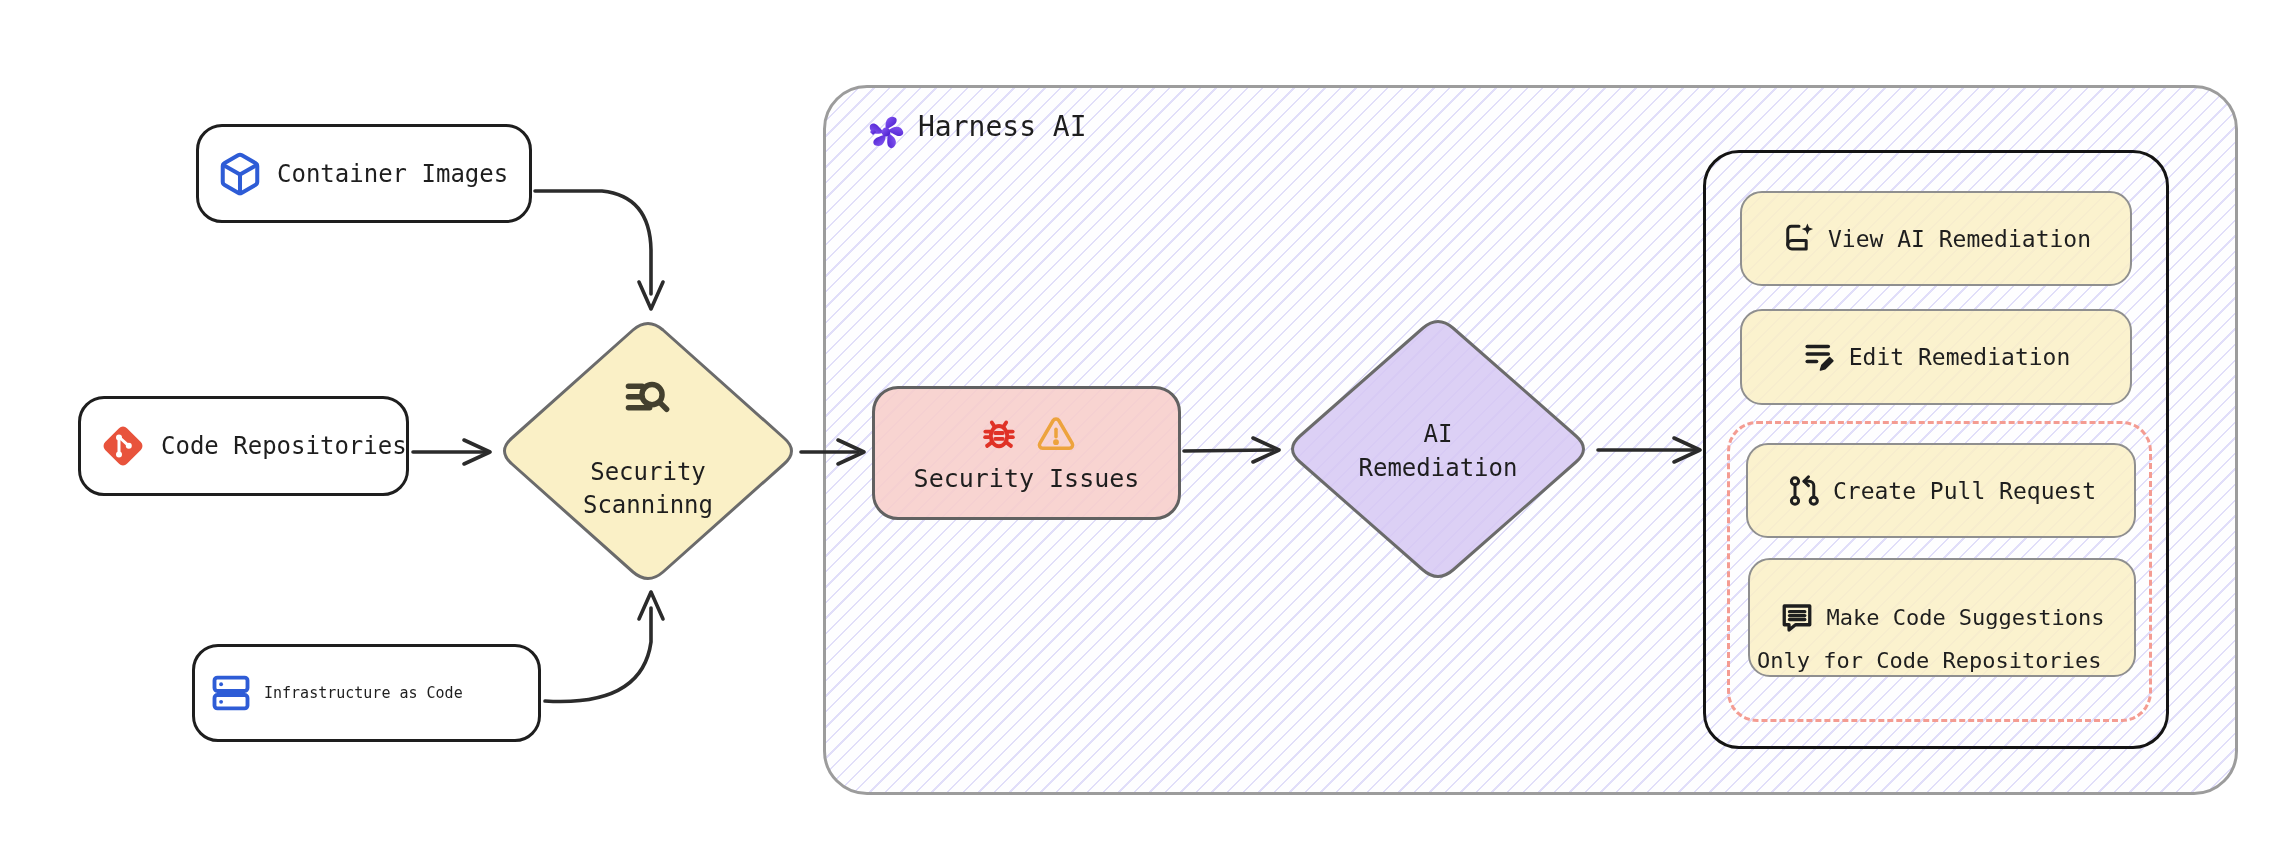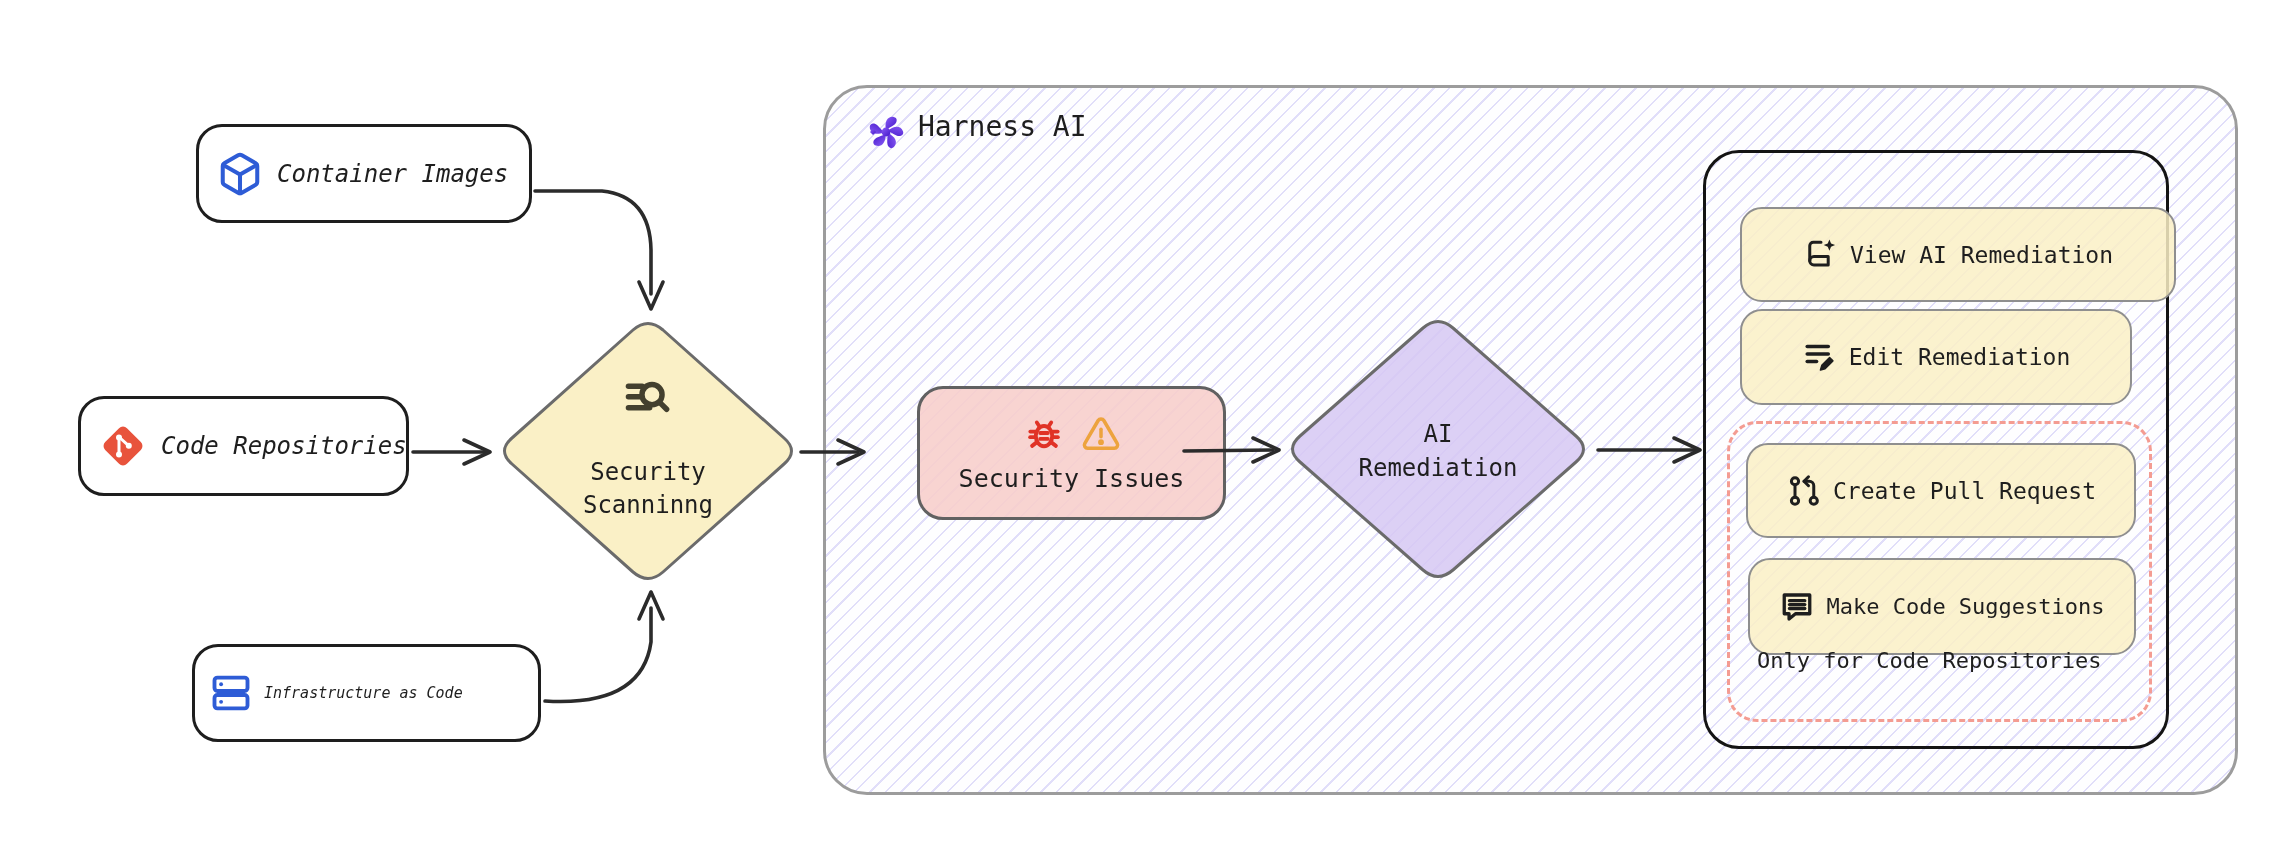--- a/index.html
+++ b/index.html
@@ -6,37 +6,37 @@
   body{
     position:relative;width:2278px;height:862px;overflow:hidden;
     font-family:"DejaVu Sans Mono","Liberation Mono",monospace;
     color:#1e1e1e;
   }
   .abs{position:absolute;}
   
   .src-node{
     background:#ffffff;border:3px solid #1e1e1e;border-radius:26px;
     display:flex;align-items:center;gap:14px;padding:0 18px;box-sizing:border-box;
-    z-index:3;white-space:nowrap;font-style:italic;
+    z-index:3;white-space:nowrap;
   }
   .src-node .lbl{font-size:24px;}
   
   .harness-box{
     left:823px;top:85px;width:1415px;height:710px;box-sizing:border-box;
     border:3px solid #9c9c9c;border-radius:44px;background-color:#fefeff;
     background-image:repeating-linear-gradient(135deg,
       rgba(122,110,230,0.22) 0px, rgba(122,110,230,0.22) 1.7px,
       transparent 1.7px, transparent 11px);
     z-index:1;
   }
   .harness-head{left:864px;top:110px;display:flex;align-items:flex-start;gap:10px;z-index:3;}
   .harness-title{font-size:28px;}
   
   .issues-node{
-    left:917px;top:386px;width:309px;height:134px;box-sizing:border-box;
+    left:872px;top:386px;width:309px;height:134px;box-sizing:border-box;
     background:rgba(247,206,203,0.88);border:3px solid #616161;border-radius:26px;
     display:flex;flex-direction:column;align-items:center;justify-content:center;gap:9px;
     z-index:3;
   }
   .issues-icons{display:flex;align-items:center;gap:16px;}
   .issues-node .lbl{font-size:25px;}
   
   .results-box{
     left:1703px;top:150px;width:466px;height:599px;box-sizing:border-box;
     border:3.5px solid #141414;border-radius:36px;background:transparent;z-index:2;
@@ -201,21 +201,21 @@
     </span>
   </div>
   <span class="lbl">Security Issues</span>
 </div>
 
 <div class="abs diamond-label" style="left:1238px;top:417px;width:400px;line-height:34px;"><span>AI</span><br><span>Remediation</span></div>
 
 <div class="abs results-box"></div>
 <div class="abs dashed-box"></div>
 
-<div class="abs action-btn" style="left:1740px;top:191px;width:436px;height:95px;margin-top:16px;">
+<div class="abs action-btn" style="left:1740px;top:191px;width:392px;height:95px;">
   <span>
     <svg width="36" height="36" viewBox="0 0 24 24" fill="none" stroke="#1e1e1e" stroke-width="2" stroke-linecap="round" stroke-linejoin="round">
       <path d="M16.8 14v4.6H7.3A2.8 2.8 0 0 1 4.5 15.8V5.9A2.4 2.4 0 0 1 6.9 3.5H12"></path>
       <path d="M4.5 15.8a2.8 2.8 0 0 1 2.8-2.8h9.5"></path>
       <path d="M17.6 1.6l1.1 2.7 2.7 1.1-2.7 1.1-1.1 2.7-1.1-2.7-2.7-1.1 2.7-1.1z" fill="#1e1e1e" stroke="none"></path>
     </svg>
   </span>
   <span class="lbl">View AI Remediation</span>
 </div>
 
@@ -238,21 +238,21 @@
       <path d="M6 7.9v8.2"></path>
       <circle cx="6" cy="18.5" r="2.4"></circle>
       <path d="M15 8.5l-3-3 3-3"></path>
       <path d="M12 5.5h3.5a3 3 0 0 1 3 3V16"></path>
       <circle cx="18.5" cy="18.5" r="2.4"></circle>
     </svg>
   </span>
   <span class="lbl">Create Pull Request</span>
 </div>
 
-<div class="abs action-btn" style="left:1748px;top:558px;width:388px;height:97px;">
+<div class="abs action-btn" style="left:1748px;top:558px;width:388px;height:119px;">
   <span>
     <svg width="36" height="36" viewBox="0 0 24 24" fill="none" stroke="#1e1e1e" stroke-width="2.2" stroke-linecap="round" stroke-linejoin="round">
       <path d="M20.5 4h-17v12.5h3.2v3.5l4.3-3.5h9.5z"></path>
       <path d="M7 7.8h10.2"></path>
         <path d="M7 10.4h10.2"></path>
         <path d="M7 13h10.2"></path>
     </svg>
   </span>
   <span class="lbl" style="font-size:22px;">Make Code Suggestions</span>
 </div>

